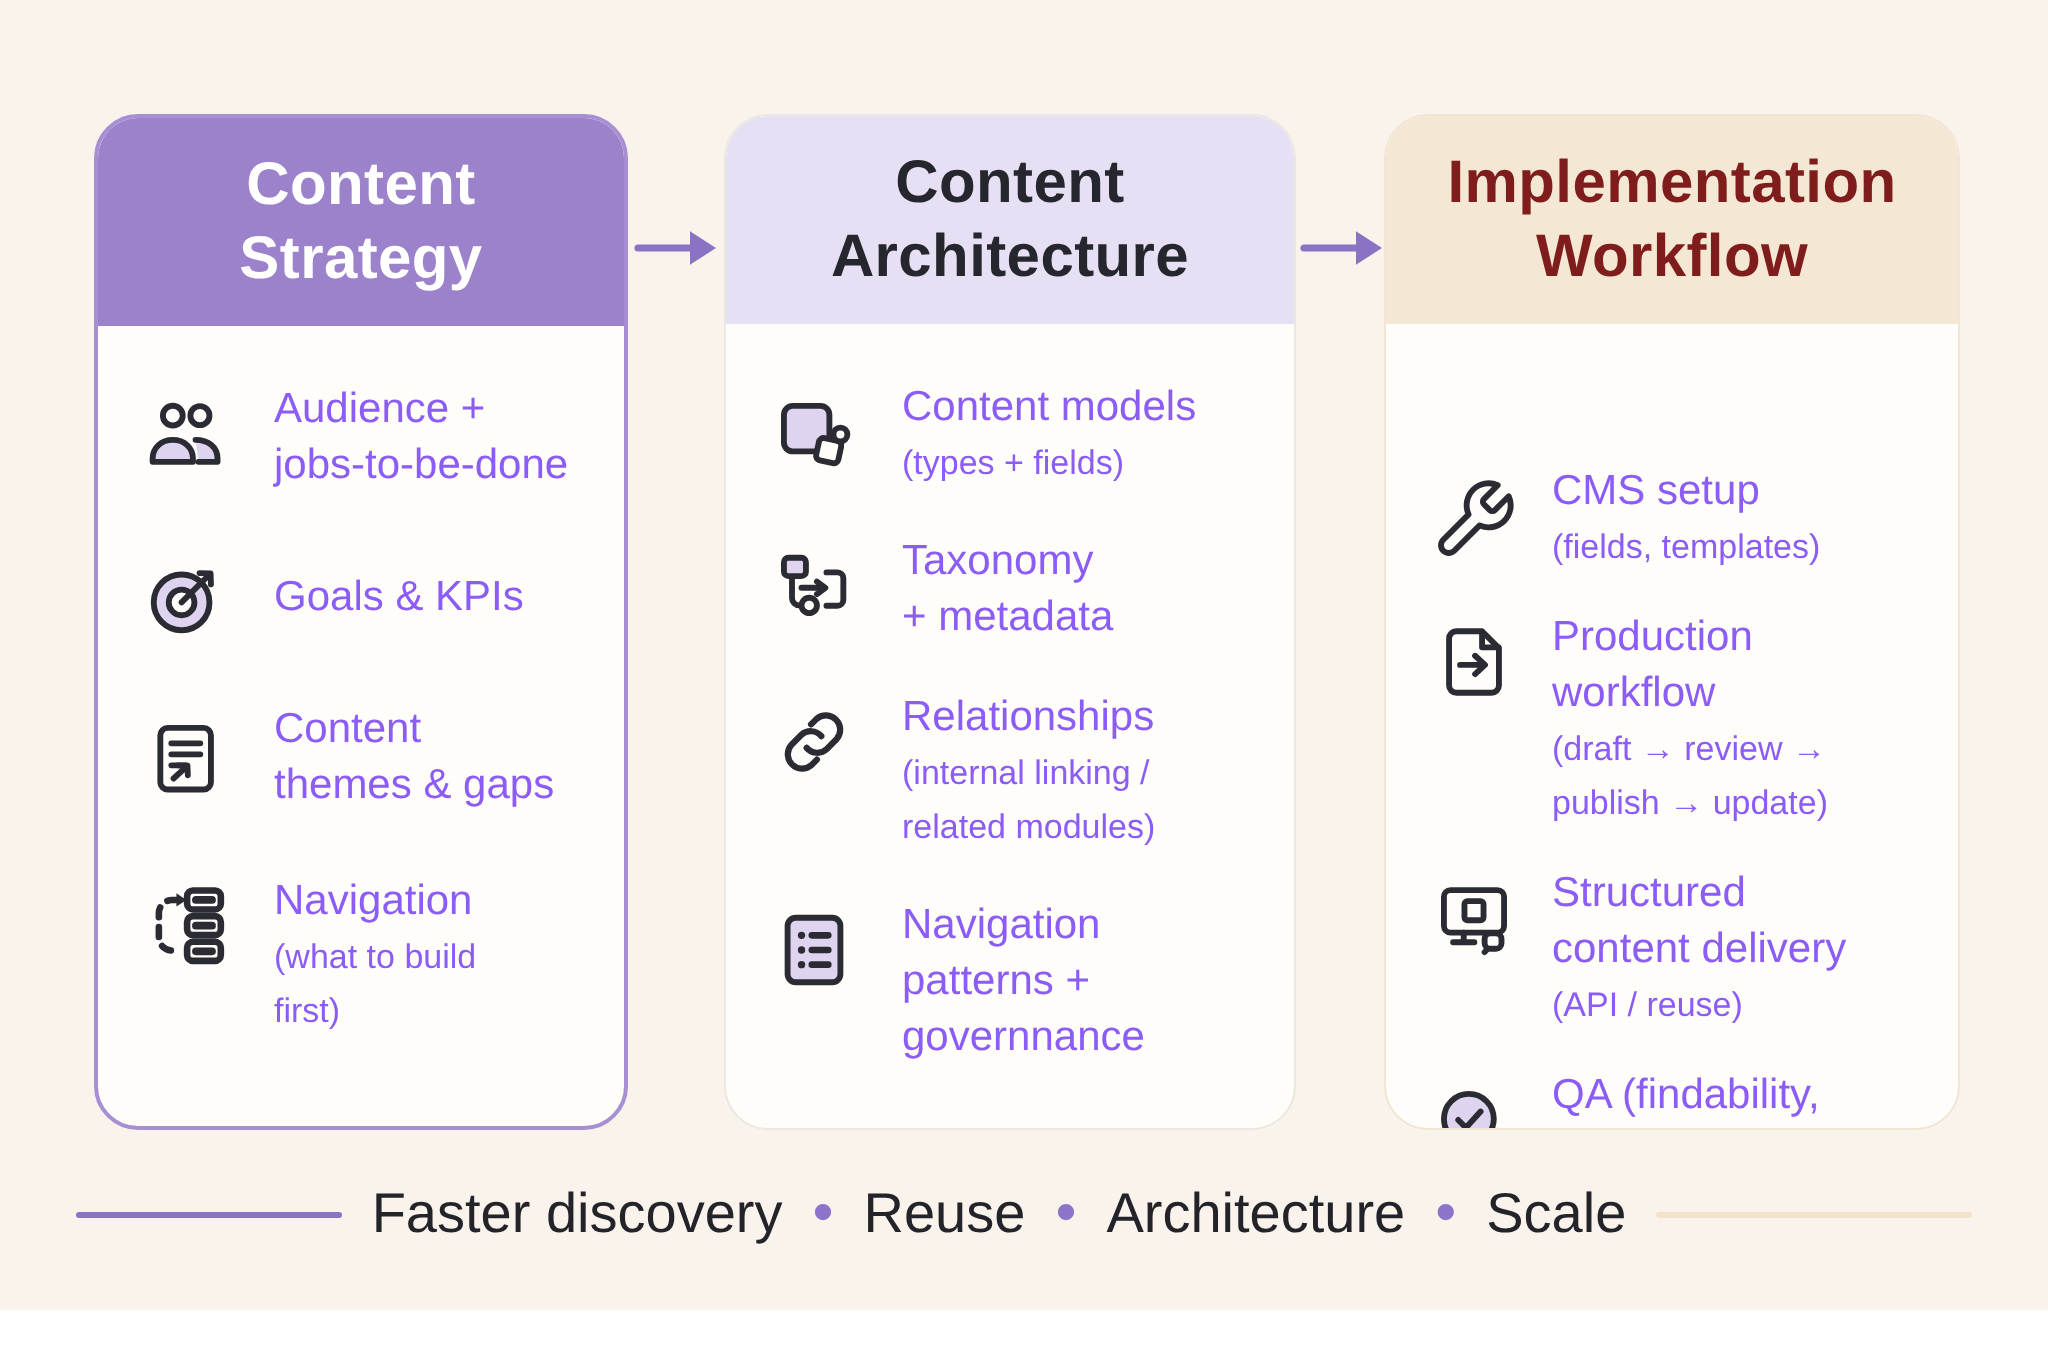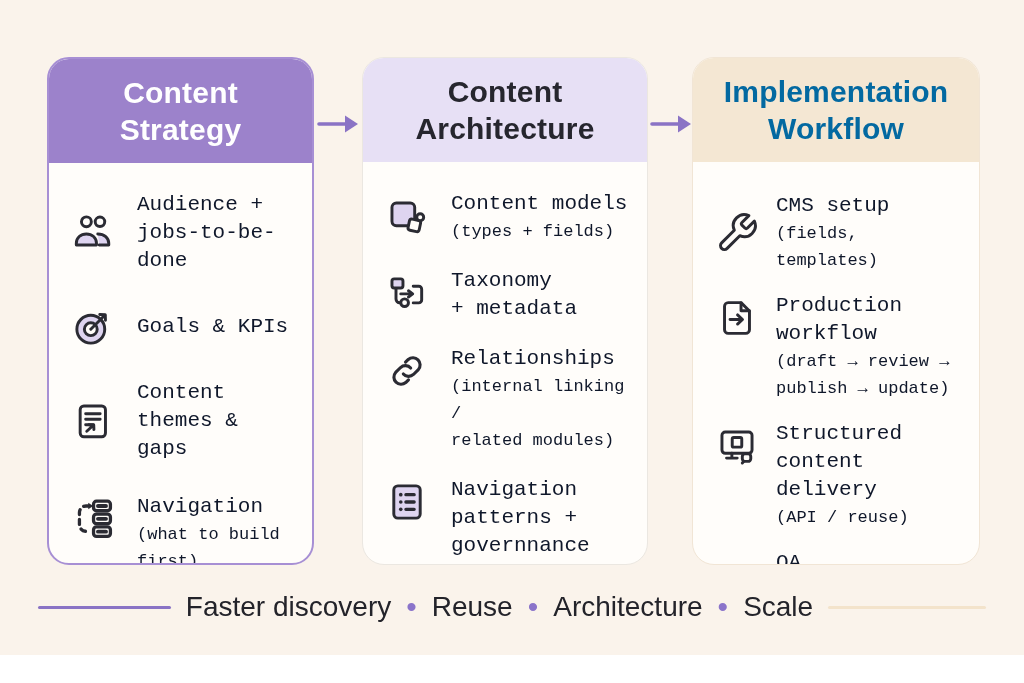--- a/index.html
+++ b/index.html
@@ -10,33 +10,33 @@
   .card { position:absolute; top:57px; height:508px; background:#fffdfa; border-radius:22px; overflow:hidden; }
   .card-strategy     { left:47px;  width:267px; border:2px solid #a78fd4; }
   .card-architecture { left:362px; width:286px; border:1.5px solid #ebe7e1; }
   .card-workflow     { left:692px; width:288px; border:1.5px solid #f1e5d5; }
 
   .card-header { height:104px; display:flex; align-items:center; justify-content:center;
                  text-align:center; font-size:30px; font-weight:700; line-height:37px;
                  white-space:pre-line; letter-spacing:.2px; }
   .card-strategy .card-header     { background:#9c82cb; color:#ffffff; }
   .card-architecture .card-header { background:#e7e0f5; color:#26262e; }
-  .card-workflow .card-header     { background:#f4e7d3; color:#0369a1; }
+  .card-workflow .card-header     { background:#f4e7d3; color:#7f1d1d; }
 
   .card-body { display:flex; flex-direction:column; padding:28px 14px 0 22px; }
   .card-strategy .card-body     { row-gap:30px; }
   .card-architecture .card-body { row-gap:22px; }
-  .card-workflow .card-body     { row-gap:18px; padding-top:30px; }
+  .card-workflow .card-body     { row-gap:18px; padding-top:30px;margin-top:40px; }
 
   .item { display:flex; column-gap:22px; align-items:center; }
   .card-workflow .item { column-gap:17px; }
   .item.top { align-items:flex-start; }
   .item.top .icon { margin-top:4px; }
   .icon { flex:0 0 44px; width:44px; height:44px; display:flex; align-items:center; justify-content:center; }
-  .item-text { color:#0f172a;font-family:Liberation Mono, monospace; }
+  .item-text { color:#8b5cf6; }
   .label { font-size:21px; line-height:28px; font-weight:500; white-space:pre-line; }
   .note  { font-size:17px; line-height:27px; font-weight:400; white-space:pre-line; }
 
   .arrow { position:absolute; top:111px; width:42px; height:26px; }
   .arrow-1 { left:317px; }
   .arrow-2 { left:650px; }
 
   .footer { position:absolute; left:0; top:591px; width:1024px; display:flex;
             align-items:center; justify-content:center; column-gap:15px;
             font-size:28px; font-weight:500; color:#23232a; }

